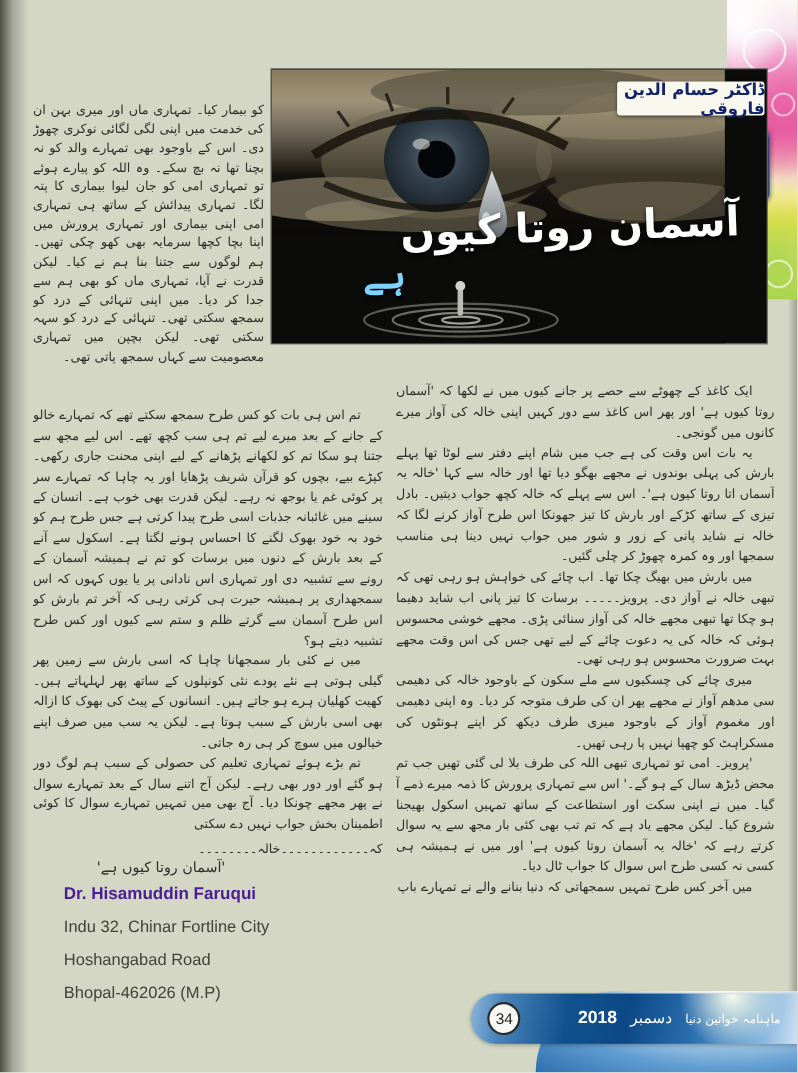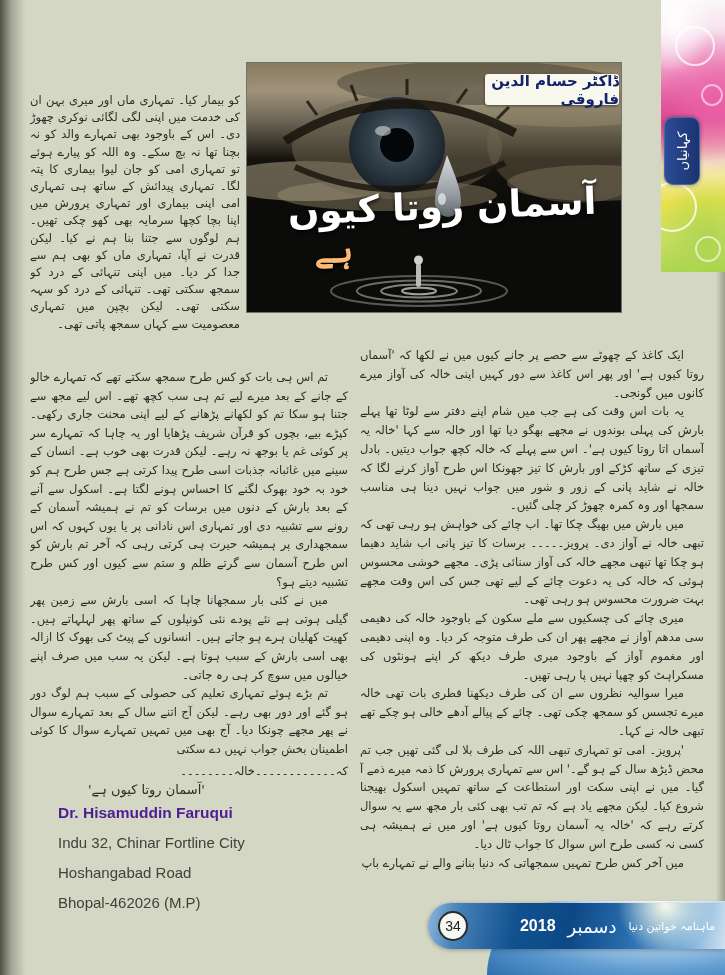--- a/index.html
+++ b/index.html
@@ -40,42 +40,42 @@
     position:absolute;left:648px;top:133px;width:66px;height:34px;
     transform:rotate(-90deg);
     background:linear-gradient(180deg,#2c4c96,#1c3370);
     border:1px solid #4a66ad;border-radius:9px;
     display:flex;align-items:center;justify-content:center;
     color:#fff;font-size:13px;
     box-shadow:0 0 4px rgba(0,0,0,.4);
   }
   
   .hero{
-    position:absolute;left:246px;top:62px;width:376px;height:251px;
+    position:absolute;left:246px;top:62px;width:452px;height:251px;
     border:1px solid rgba(240,240,230,.45);
     box-sizing:border-box;overflow:hidden;background:#0b0b0a;
   }
   .hero svg{display:block;}
   .author-box{
     position:absolute;right:2px;top:11px;width:134px;height:31px;
     background:#f8f8ee;border-radius:3px;
     display:flex;align-items:center;justify-content:center;
     color:#14246b;font-size:15px;font-weight:bold;
     direction:rtl;box-shadow:0 1px 3px rgba(0,0,0,.5);
   }
   .hero-title-1{
     position:absolute;right:14px;top:122px;width:330px;
     direction:rtl;text-align:center;color:#fff;
     font-size:37px;font-weight:bold;
     text-shadow:0 2px 4px rgba(0,0,0,.8);
     transform:rotate(-2deg);
   }
   .hero-title-2{
     position:absolute;left:52px;top:168px;width:70px;
-    direction:rtl;text-align:center;color:#fdba74;
+    direction:rtl;color:#7dd3fc;
     font-size:33px;font-weight:bold;
     text-shadow:0 2px 4px rgba(0,0,0,.8);
   }
   
   .urdu{direction:rtl;color:#2e2e29;margin-top:20px;}
   .col{position:absolute;overflow:hidden;}
   .col p{margin:0;text-align:justify;text-indent:20px;font-size:11.5px;}
   .col p.cont{text-indent:0;}
   .col-left-narrow{left:30px;top:72px;width:210px;height:278px;}
   .col-left-narrow p{line-height:17.2px;}
@@ -108,21 +108,21 @@
     box-shadow:0 1px 4px rgba(0,0,0,.3);
   }
   .page-badge{
     width:30px;height:30px;border-radius:50%;
     background:#f6f8f3;border:2px solid #2b2b28;box-sizing:border-box;
     display:flex;align-items:center;justify-content:center;
     font-size:14px;font-weight:normal;color:#222;
     font-family:"Liberation Sans",sans-serif;
   }
   .footer-year{color:#fff;font-weight:bold;font-size:16px;font-family:"Liberation Sans",sans-serif;margin-left:40px;}
-  .footer-month{color:#fff;font-size:18px;direction:rtl;}
+  .footer-month{color:#fff;font-size:14px;direction:rtl;}
   .footer-mag{color:#fff;font-size:11px;direction:rtl;white-space:nowrap;}
 </style>
 </head>
 <body>
 
 <div class="page">
 
   <div class="edge-left"></div>
   <div class="edge-right"></div>
 
@@ -193,21 +193,20 @@
     </div>
     <div class="hero-title-1">آسمان روتا کیوں</div>
     <div class="hero-title-2">ہے</div>
   </div>
 
   <div class="col col-right urdu">
     <p>ایک کاغذ کے چھوٹے سے حصے پر جانے کیوں میں نے لکھا کہ 'آسماں روتا کیوں ہے' اور پھر اس کاغذ سے دور کہیں اپنی خالہ کی آواز میرے کانوں میں گونجی۔</p>
     <p>یہ بات اس وقت کی ہے جب میں شام اپنے دفتر سے لوٹا تھا پہلے بارش کی پہلی بوندوں نے مجھے بھگو دیا تھا اور خالہ سے کہا 'خالہ یہ آسماں اتا روتا کیوں ہے'۔ اس سے پہلے کہ خالہ کچھ جواب دیتیں۔ بادل تیزی کے ساتھ کڑکے اور بارش کا تیز جھونکا اس طرح آواز کرنے لگا کہ خالہ نے شاید پانی کے زور و شور میں جواب نہیں دینا ہی مناسب سمجھا اور وہ کمرہ چھوڑ کر چلی گئیں۔</p>
     <p>میں بارش میں بھیگ چکا تھا۔ اب چائے کی خواہش ہو رہی تھی کہ تبھی خالہ نے آواز دی۔ پرویز۔۔۔۔۔ برسات کا تیز پانی اب شاید دھیما ہو چکا تھا تبھی مجھے خالہ کی آواز سنائی پڑی۔ مجھے خوشی محسوس ہوئی کہ خالہ کی یہ دعوت چائے کے لیے تھی جس کی اس وقت مجھے بہت ضرورت محسوس ہو رہی تھی۔</p>
     <p>میری چائے کی چسکیوں سے ملے سکون کے باوجود خالہ کی دھیمی سی مدھم آواز نے مجھے پھر ان کی طرف متوجہ کر دیا۔ وہ اپنی دھیمی اور مغموم آواز کے باوجود میری طرف دیکھ کر اپنے ہونٹوں کی مسکراہٹ کو چھپا نہیں پا رہی تھیں۔</p>
-    <p>میرا سوالیہ نظروں سے ان کی طرف دیکھنا فطری بات تھی خالہ میرے تجسس کو سمجھ چکی تھی۔ چائے کے پیالے آدھے خالی ہو چکے تھے تبھی خالہ نے کہا۔</p>
     <p>'پرویز۔ امی تو تمہاری تبھی اللہ کی طرف بلا لی گئی تھیں جب تم محض ڈیڑھ سال کے ہو گے۔' اس سے تمہاری پرورش کا ذمہ میرے ذمے آ گیا۔ میں نے اپنی سکت اور استطاعت کے ساتھ تمہیں اسکول بھیجنا شروع کیا۔ لیکن مجھے یاد ہے کہ تم تب بھی کئی بار مجھ سے یہ سوال کرتے رہے کہ 'خالہ یہ آسمان روتا کیوں ہے' اور میں نے ہمیشہ ہی کسی نہ کسی طرح اس سوال کا جواب ٹال دیا۔</p>
     <p>میں آخر کس طرح تمہیں سمجھاتی کہ دنیا بنانے والے نے تمہارے باپ</p>
   </div>
 
   <div class="col col-left-narrow urdu">
     <p class="cont">کو بیمار کیا۔ تمہاری ماں اور میری بہن ان کی خدمت میں اپنی لگی لگائی نوکری چھوڑ دی۔ اس کے باوجود بھی تمہارے والد کو نہ بچنا تھا نہ بچ سکے۔ وہ اللہ کو پیارے ہوئے تو تمہاری امی کو جان لیوا بیماری کا پتہ لگا۔ تمہاری پیدائش کے ساتھ ہی تمہاری امی اپنی بیماری اور تمہاری پرورش میں اپنا بچا کچھا سرمایہ بھی کھو چکی تھیں۔ ہم لوگوں سے جتنا بنا ہم نے کیا۔ لیکن قدرت نے آپا، تمہاری ماں کو بھی ہم سے جدا کر دیا۔ میں اپنی تنہائی کے درد کو سمجھ سکتی تھی۔ تنہائی کے درد کو سہہ سکتی تھی۔ لیکن بچپن میں تمہاری معصومیت سے کہاں سمجھ پاتی تھی۔</p>
   </div>
 
   <div class="col col-left-wide urdu">
     <p>تم اس ہی بات کو کس طرح سمجھ سکتے تھے کہ تمہارے خالو کے جانے کے بعد میرے لیے تم ہی سب کچھ تھے۔ اس لیے مجھ سے جتنا ہو سکا تم کو لکھانے پڑھانے کے لیے اپنی محنت جاری رکھی۔ کپڑے بیے، بچوں کو قرآن شریف پڑھایا اور یہ چاہا کہ تمہارے سر پر کوئی غم یا بوجھ نہ رہے۔ لیکن قدرت بھی خوب ہے۔ انسان کے سینے میں غائبانہ جذبات اسی طرح پیدا کرتی ہے جس طرح ہم کو خود بہ خود بھوک لگنے کا احساس ہونے لگتا ہے۔ اسکول سے آنے کے بعد بارش کے دنوں میں برسات کو تم نے ہمیشہ آسمان کے رونے سے تشبیہ دی اور تمہاری اس نادانی پر یا یوں کہوں کہ اس سمجھداری پر ہمیشہ حیرت ہی کرتی رہی کہ آخر تم بارش کو اس طرح آسمان سے گرتے ظلم و ستم سے کیوں اور کس طرح تشبیہ دیتے ہو؟</p>

